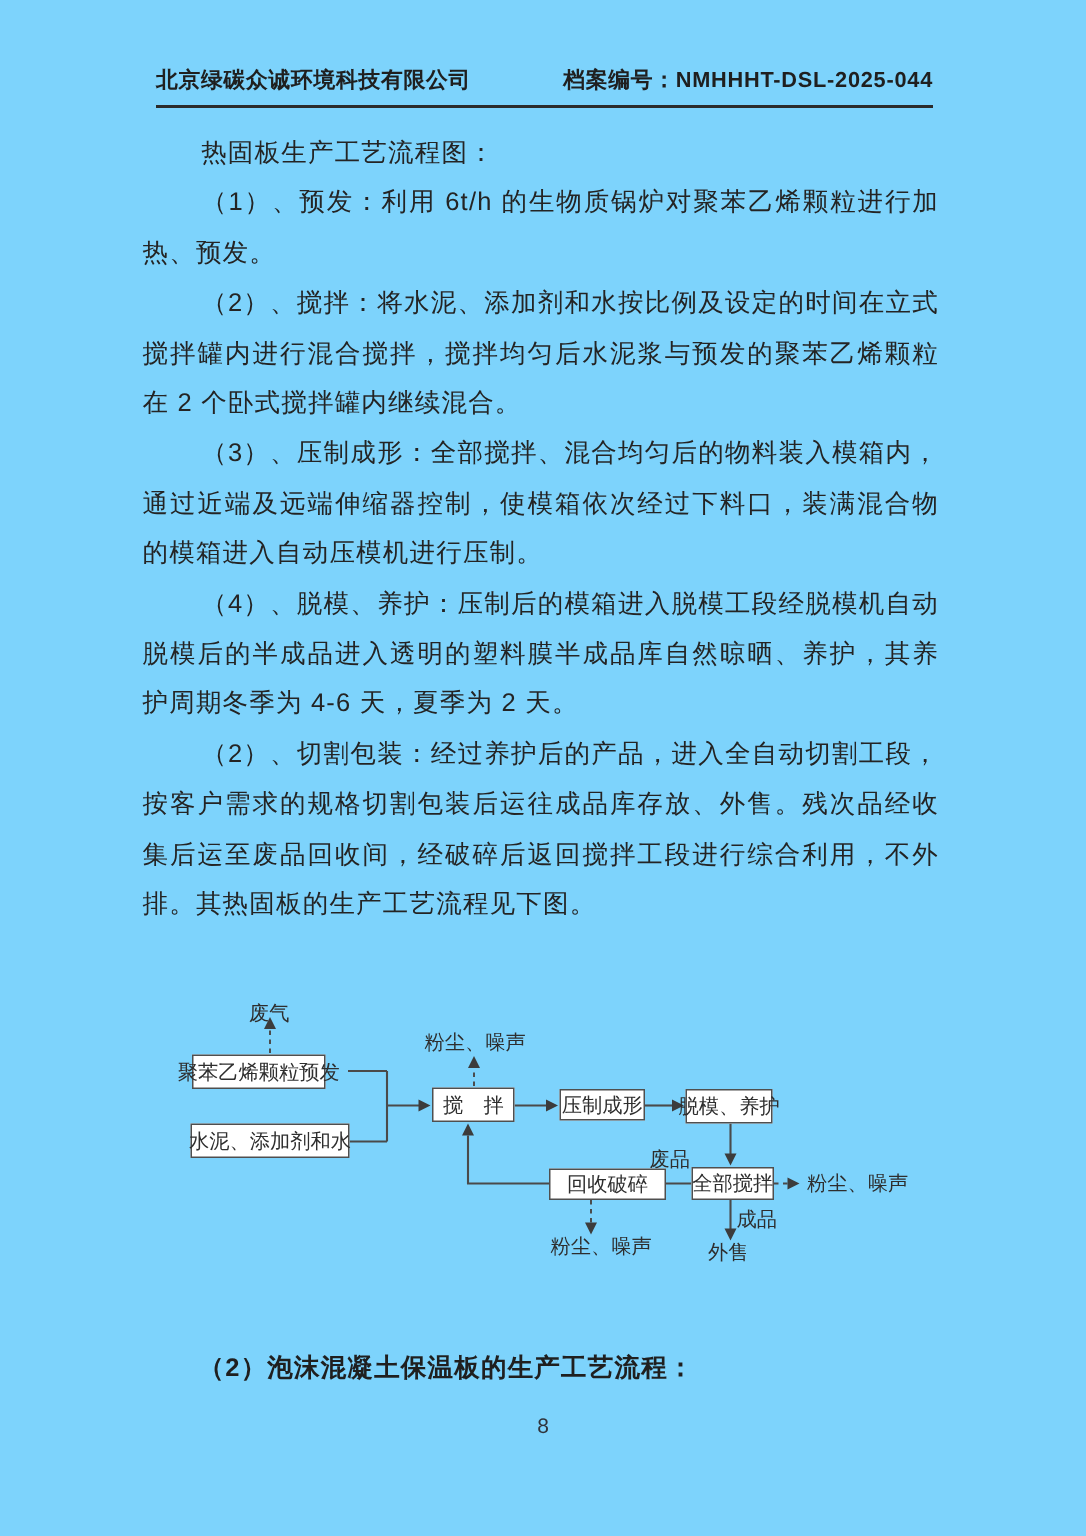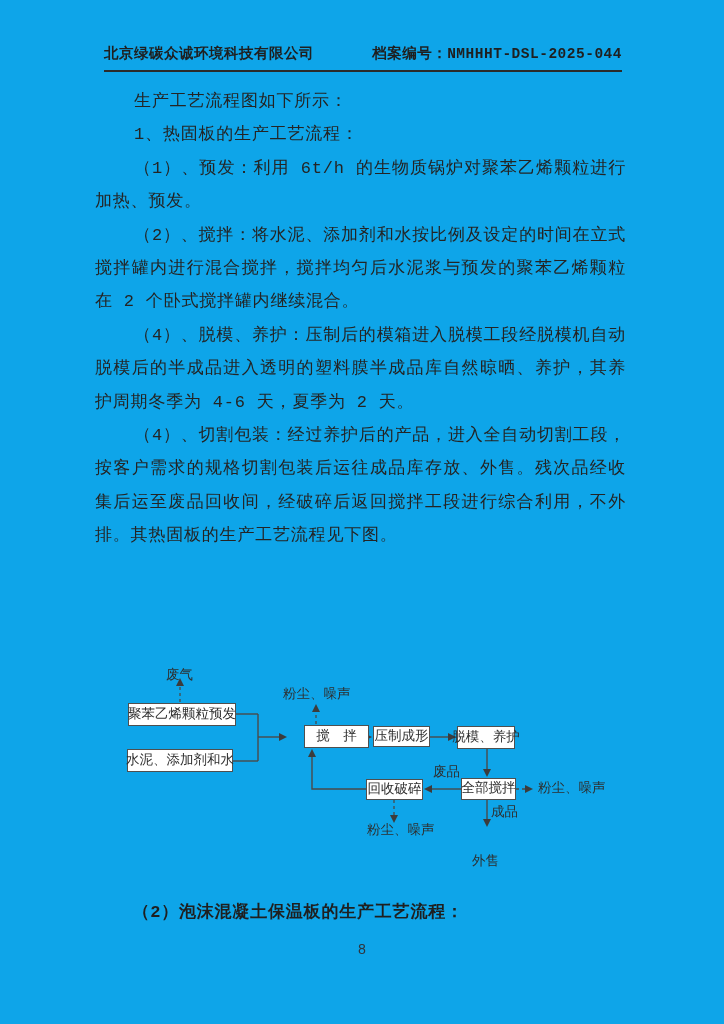--- a/index.html
+++ b/index.html
@@ -1,21 +1,21 @@
 <!DOCTYPE html>
 <html><head>
 <meta charset="utf-8">
 <style>
   html, body { margin: 0; padding: 0; background: #ffffff; }
   .page {
     position: relative;
     width: 724px;
     height: 1024px;
-    background: #0ea5e9;
-    font-family: Liberation Mono, monospace;
+    background: #7dd3fc;
+    font-family: Liberation Sans, sans-serif;
     color: #242424;
     overflow: hidden;
   }
 
   
   .header {
     position: absolute;
     left: 104px;
     right: 102px;
     top: 44px;
@@ -109,26 +109,26 @@
 <body>
 
 <div class="page">
 
   <div class="header">
     <span>北京绿碳众诚环境科技有限公司</span>
     <span class="archive"><span>档案编号：</span><span>NMHHHT-DSL-2025-044</span></span>
   </div>
 
   <div class="content">
-    <p>生产工艺流程图如下所示：</p>
-    <p>1、热固板的生产工艺流程：</p>
+    <p>热固板生产工艺流程图：</p>
     <p>（1）、预发：利用 6t/h 的生物质锅炉对聚苯乙烯颗粒进行加热、预发。</p>
     <p>（2）、搅拌：将水泥、添加剂和水按比例及设定的时间在立式搅拌罐内进行混合搅拌，搅拌均匀后水泥浆与预发的聚苯乙烯颗粒在 2 个卧式搅拌罐内继续混合。</p>
+    <p>（3）、压制成形：全部搅拌、混合均匀后的物料装入模箱内，通过近端及远端伸缩器控制，使模箱依次经过下料口，装满混合物的模箱进入自动压模机进行压制。</p>
     <p>（4）、脱模、养护：压制后的模箱进入脱模工段经脱模机自动脱模后的半成品进入透明的塑料膜半成品库自然晾晒、养护，其养护周期冬季为 4-6 天，夏季为 2 天。</p>
-    <p>（4）、切割包装：经过养护后的产品，进入全自动切割工段，按客户需求的规格切割包装后运往成品库存放、外售。残次品经收集后运至废品回收间，经破碎后返回搅拌工段进行综合利用，不外排。其热固板的生产工艺流程见下图。</p>
+    <p>（2）、切割包装：经过养护后的产品，进入全自动切割工段，按客户需求的规格切割包装后运往成品库存放、外售。残次品经收集后运至废品回收间，经破碎后返回搅拌工段进行综合利用，不外排。其热固板的生产工艺流程见下图。</p>
   </div>
 
   <div class="diagram">
 
     <svg width="724" height="200" viewBox="0 0 724 200">
       <g stroke="#4a4a4a" stroke-width="1.4" fill="none">
 
         <path d="M232 54 H258"></path>
         <path d="M233 101 H258"></path>
         <path d="M258 54 V101"></path>
@@ -164,35 +164,35 @@
         <polygon points="424,129 432,125 432,133"></polygon>
         <polygon points="312,89 308,97 316,97"></polygon>
         <polygon points="487,167 483,159 491,159"></polygon>
         <polygon points="180,18 176,26 184,26"></polygon>
         <polygon points="316,44 312,52 320,52"></polygon>
         <polygon points="394,163 390,155 398,155"></polygon>
         <polygon points="533,129 525,125 525,133"></polygon>
       </g>
     </svg>
 
-    <div class="dbox" style="left:128px; top:43px; width:108px; height:23px;">聚苯乙烯颗粒预发</div>
+    <div class="dbox" style="left:128px; top:43px; width:89px; height:23px;">聚苯乙烯颗粒预发</div>
     <div class="dbox" style="left:127px; top:89px; width:106px; height:23px;text-align:center;">水泥、添加剂和水</div>
-    <div class="dbox" style="left:304px; top:65px; width:65px; height:23px;">搅　拌</div>
+    <div class="dbox" style="left:288px; top:65px; width:55px; height:23px;">搅　拌</div>
     <div class="dbox" style="left:373px; top:66px; width:57px; height:21px;">压制成形</div>
     <div class="dbox" style="left:457px; top:66px; width:58px; height:23px;">脱模、养护</div>
-    <div class="dbox" style="left:366px; top:119px; width:57px; height:21px;text-align:right;">回收破碎</div>
+    <div class="dbox" style="left:366px; top:119px; width:78px; height:21px;text-align:right;">回收破碎</div>
     <div class="dbox" style="left:461px; top:118px; width:55px; height:22px;">全部搅拌</div>
 
     <div class="dlabel" style="left:166px; top:9px;">废气</div>
     <div class="dlabel" style="left:283px; top:28px;">粉尘、噪声</div>
     <div class="dlabel" style="left:433px; top:106px;">废品</div>
     <div class="dlabel" style="left:538px; top:122px;">粉尘、噪声</div>
     <div class="dlabel" style="left:367px; top:164px;">粉尘、噪声</div>
     <div class="dlabel" style="left:491px; top:146px;">成品</div>
-    <div class="dlabel" style="left:472px; top:168px;margin-top:27px;">外售</div>
+    <div class="dlabel" style="left:472px; top:168px;">外售</div>
   </div>
 
 
   <div class="heading2">（2）泡沫混凝土保温板的生产工艺流程：</div>
 
   <div class="page-number">8</div>
 
 </div>
 
 </body></html>

